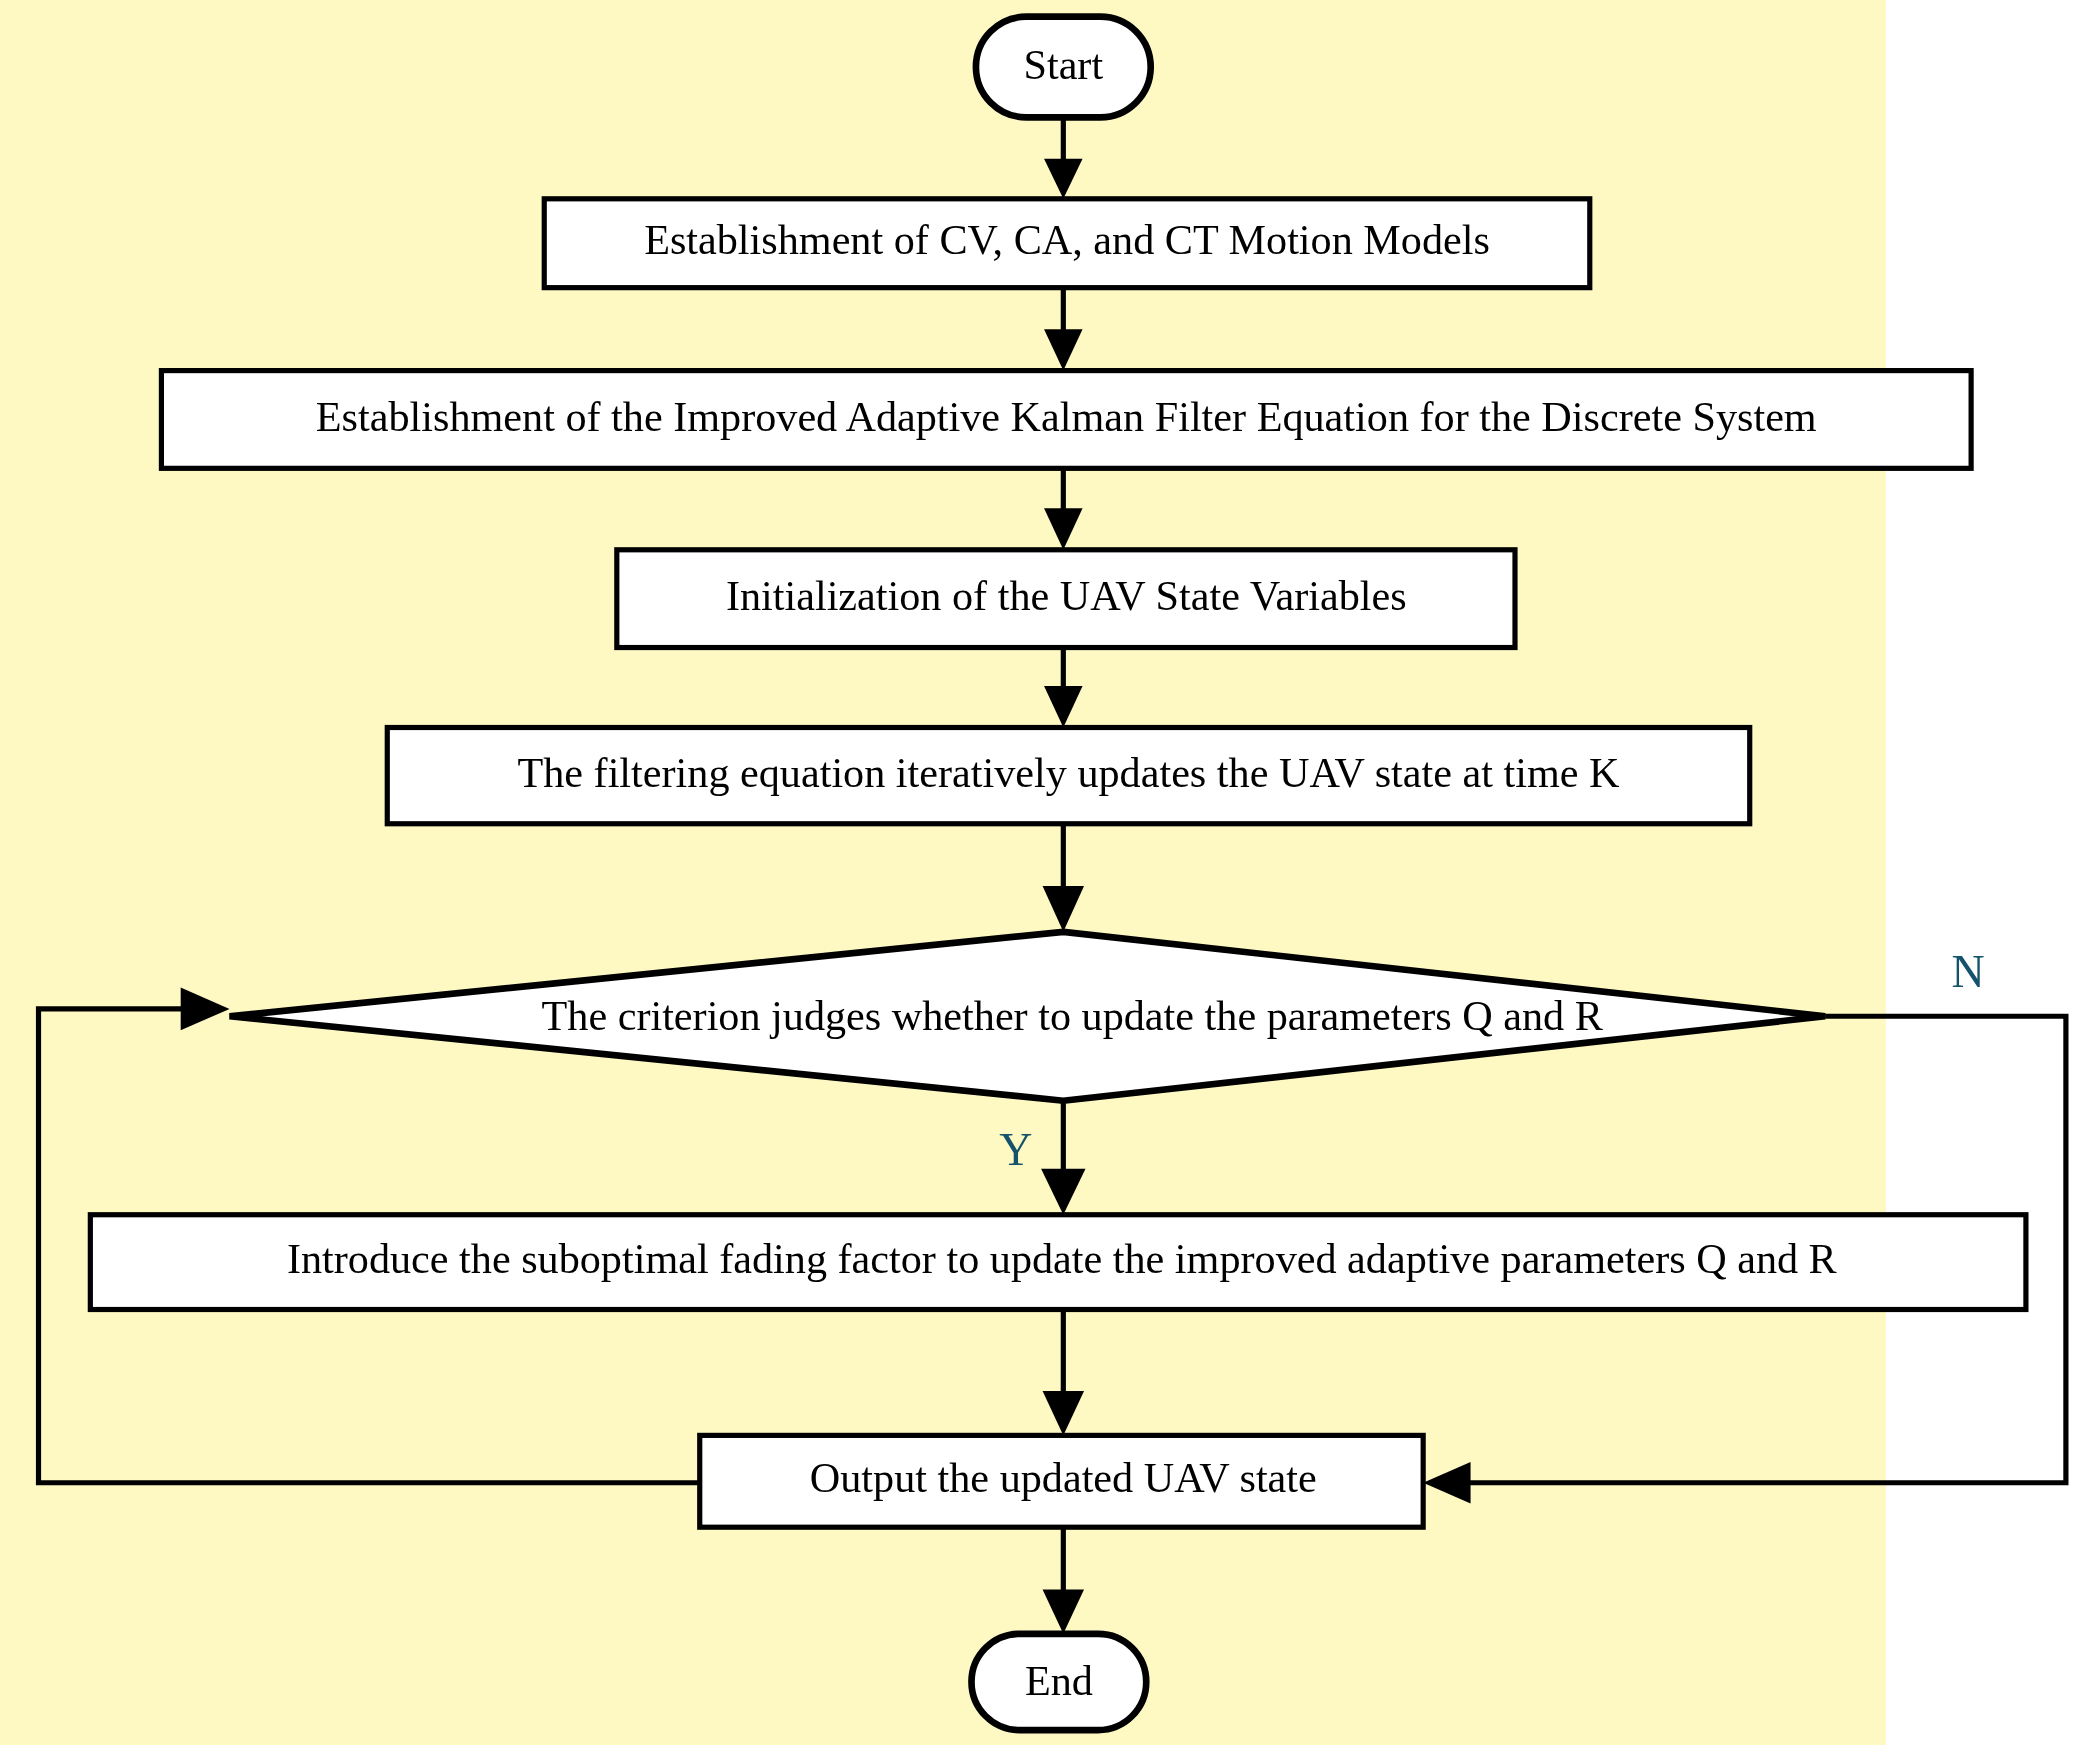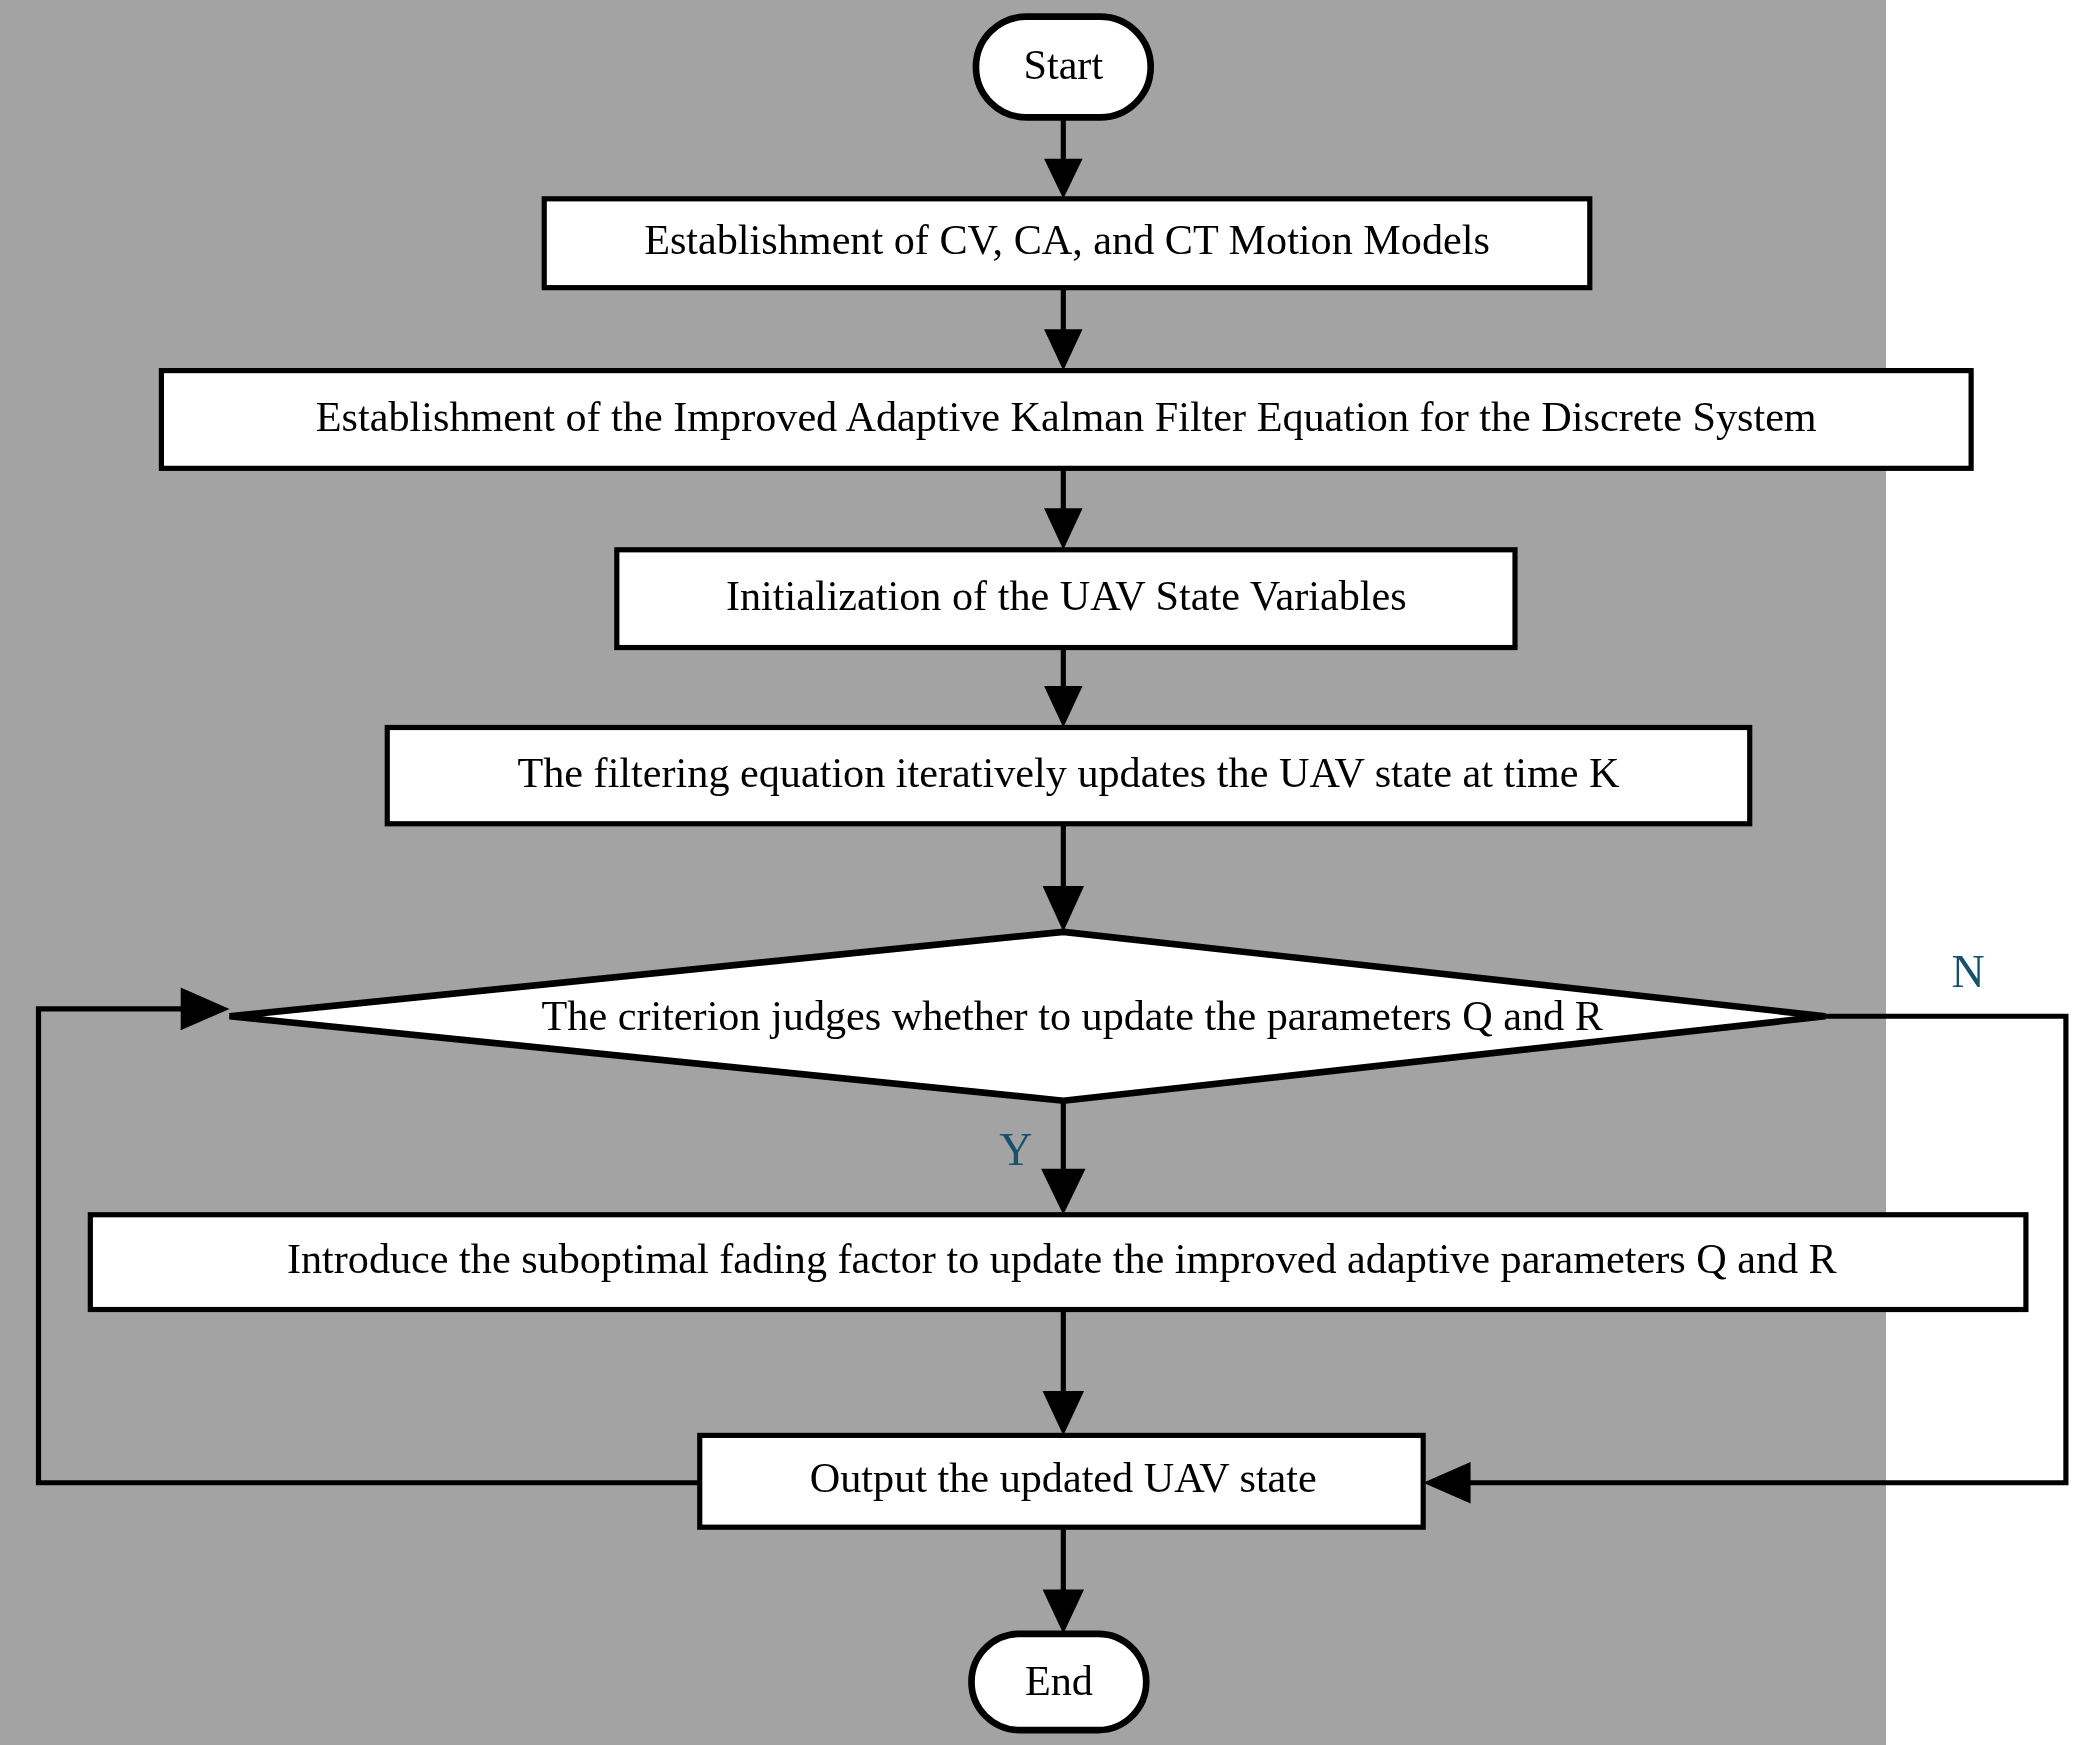--- a/index.html
+++ b/index.html
@@ -4,21 +4,21 @@
 <style>
   html, body {
     margin: 0;
     padding: 0;
     background: #ffffff;
   }
   #flow-root {
     position: relative;
     width: 1886px;
     height: 1746px;
-    background: #a3a3a3;
+    background: #fef9c3;
     font-family: "Liberation Serif", "DejaVu Serif", serif;
   }
   svg.flow-canvas {
     position: absolute;
     top: 0;
     left: 0;
     width: 2097px;
     height: 1746px;
     display: block;
   }

